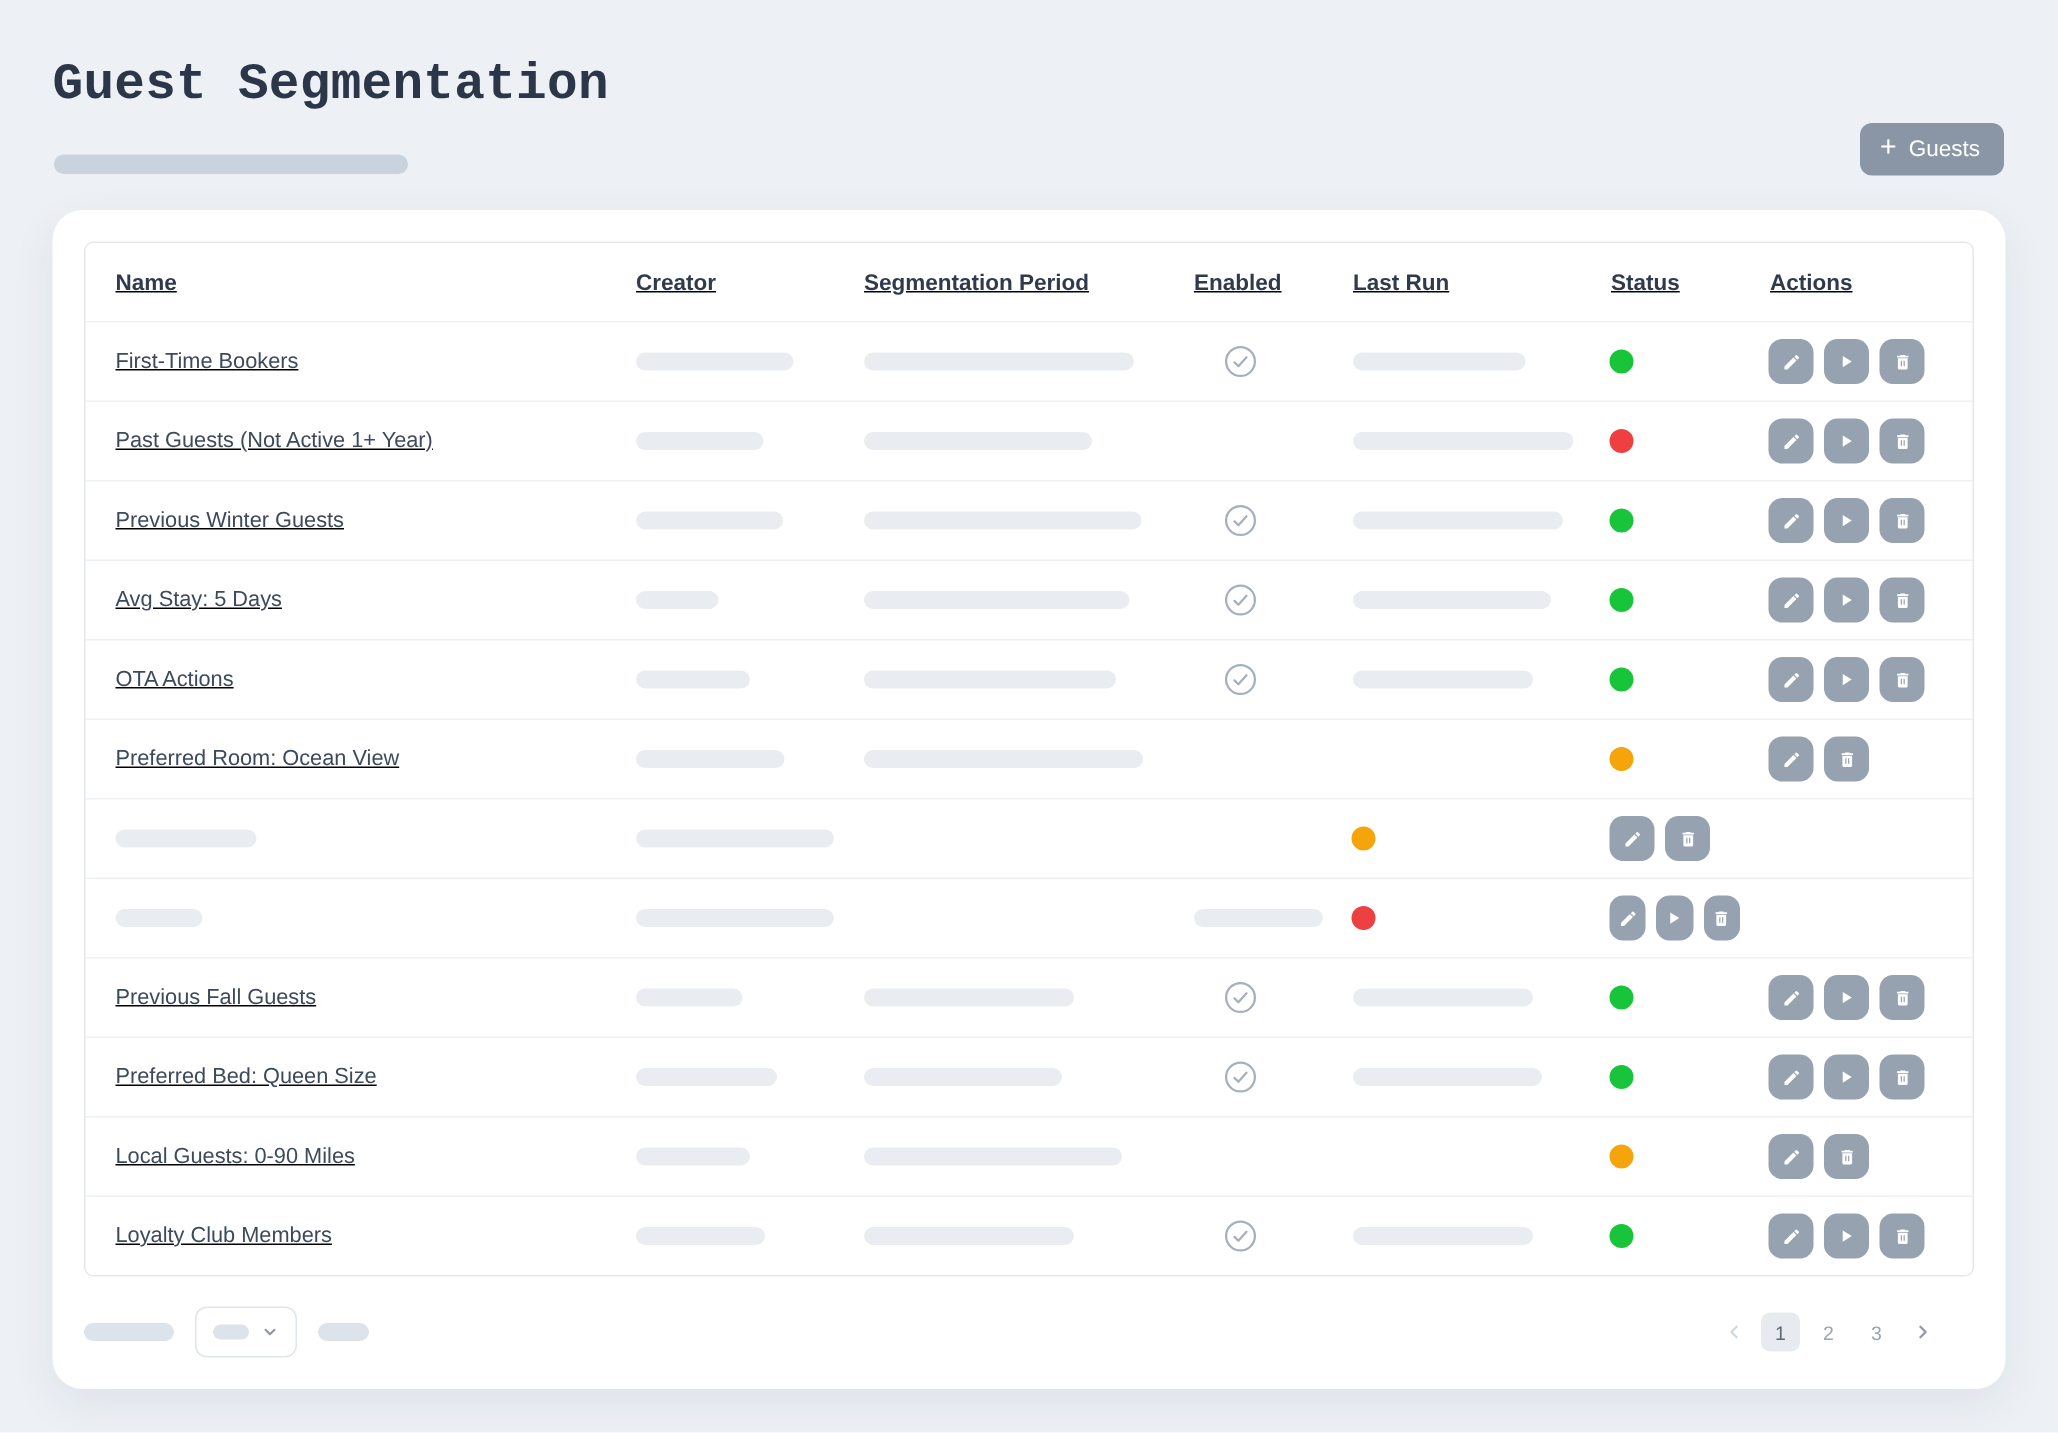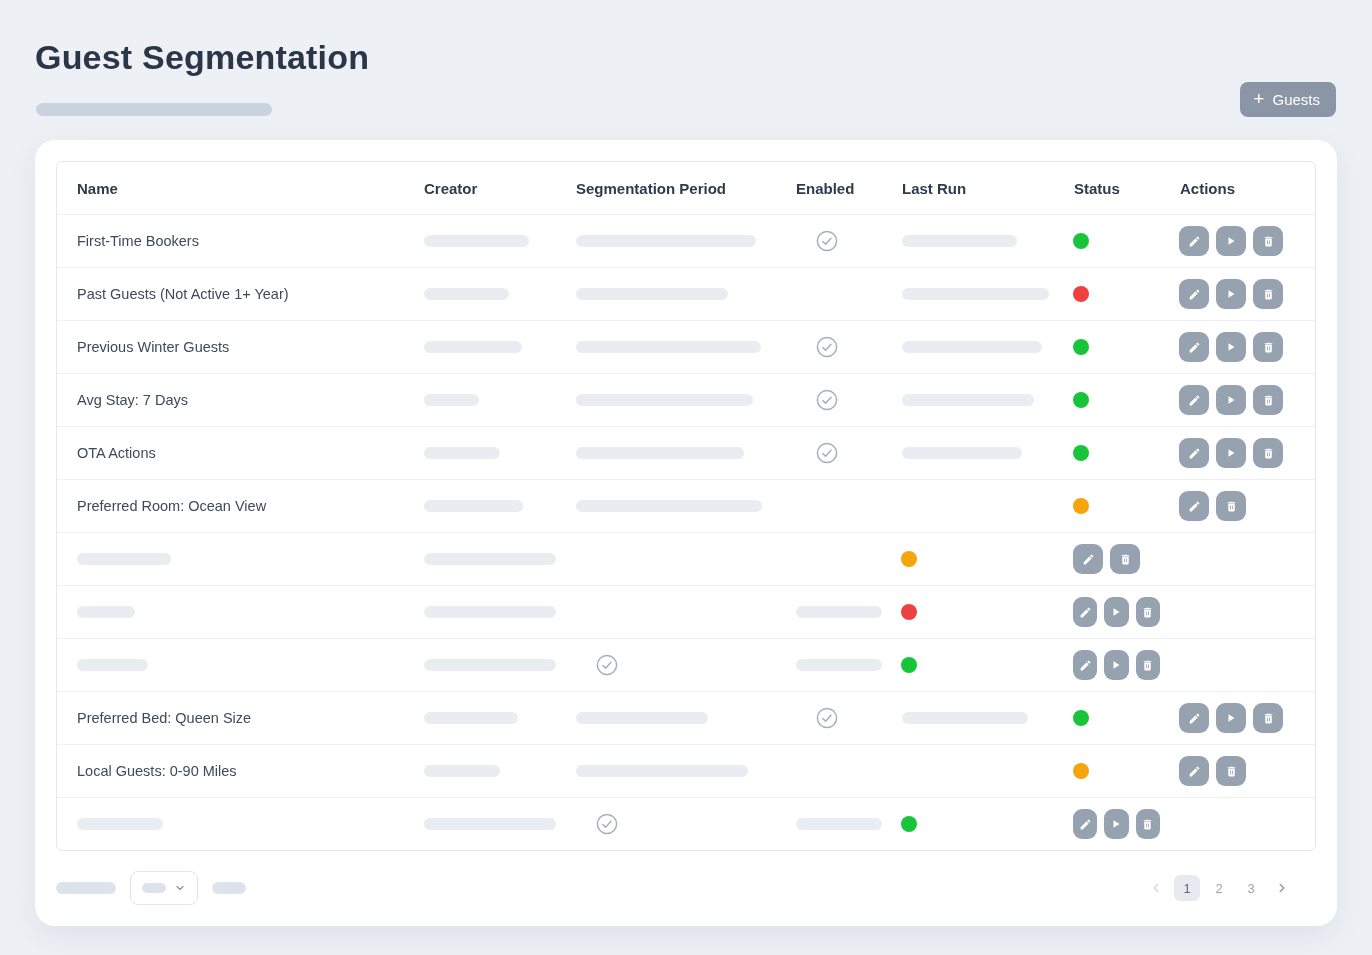--- a/index.html
+++ b/index.html
@@ -1,30 +1,30 @@
 <!DOCTYPE html>
 <html><head>
 <meta charset="utf-8">
 <style>
   * { margin:0; padding:0; box-sizing:border-box; }
   html,body { width:1372px; height:955px; }
   body { background:#edf1f6; font-family:"Liberation Sans", sans-serif; -webkit-font-smoothing:antialiased; }
   .page { position:relative; width:1372px; height:955px; overflow:hidden; }
 
-  .page-title { position:absolute; left:35px; top:38px; font-size:34px; font-weight:600; color:#2b3648; letter-spacing:.2px; }
+  .page-title { position:absolute; left:35px; top:38px; font-size:34px; font-weight:600; color:#2b3648; letter-spacing:.2px;font-family:Liberation Mono, monospace; }
   .title-skeleton { position:absolute; left:36px; top:103px; width:236px; height:13px; border-radius:7px; background:#c9d3de; }
 
   .create-btn { position:absolute; right:36px; top:82px; height:35px; padding:0 16px 0 13px; display:flex; align-items:center; gap:8px;
     background:#8a96a6; border:none; border-radius:8px; color:#fff; font-size:15px; font-family:inherit; cursor:pointer; }
   .create-plus { font-size:19px; font-weight:400; line-height:1; transform:translateY(-1px); }
 
   .card { position:absolute; left:35px; top:140px; width:1302px; height:786px; background:#fff; border-radius:20px;
     box-shadow:0 10px 30px rgba(30,41,59,.07); padding:21px; }
 
-  .table { border:1px solid #e4e8ee; border-radius:6px; overflow:hidden; }
+  .table { border:1px solid #e4e8ee; border-radius:6px; overflow:hidden;text-decoration:underline; }
   .tr { display:grid; grid-template-columns:347px 152px 220px 106px 172px 106px 1fr; align-items:center; height:53px; border-top:1px solid #edf0f4; }
   .tr.head { height:52px; border-top:none; }
   .th { font-size:15px; font-weight:700; color:#2f3b4d; padding-left:20px; }
   .td { padding-left:20px; display:flex; align-items:center; }
   .row-name { font-size:14.5px; color:#3d4a5c; }
   .skeleton { height:12px; border-radius:6px; background:#e9edf2; }
 
   .enabled-check { margin-left:20px; display:flex; align-items:center; }
   .status-dot { width:16px; height:16px; border-radius:50%; margin-left:19px; }
 
@@ -188,21 +188,21 @@
       <button class="action-btn">
         <svg width="13" height="13" viewBox="0 0 24 24" fill="#ffffff">
                   <path d="M6 19a2 2 0 0 0 2 2h8a2 2 0 0 0 2-2V7H6v12zm3.5-9h1.5v7H9.5v-7zm3.5 0h1.5v7H13v-7zM19 4h-3.5l-1-1h-5l-1 1H5v2h14V4z"></path>
                 </svg>
       </button>
     </div>
   </div>
 
   <div class="tr">
     <div class="td">
-              <span class="row-name">Avg Stay: 7 Days</span>
+              <span class="row-name">Avg Stay: 5 Days</span>
             </div>
     <div class="td">
               <span class="skeleton" style="width: 55px;"></span>
             </div>
     <div class="td">
               <span class="skeleton" style="width: 177px;"></span>
             </div>
     <div class="td" style="padding-left:20px;">
       <span class="enabled-check">
         <svg width="22" height="22" viewBox="0 0 22 22">
@@ -370,20 +370,23 @@
       <button class="action-btn">
         <svg width="13" height="13" viewBox="0 0 24 24" fill="#ffffff">
                   <path d="M6 19a2 2 0 0 0 2 2h8a2 2 0 0 0 2-2V7H6v12zm3.5-9h1.5v7H9.5v-7zm3.5 0h1.5v7H13v-7zM19 4h-3.5l-1-1h-5l-1 1H5v2h14V4z"></path>
                 </svg>
       </button>
     </div>
   </div>
 
   <div class="tr">
     <div class="td">
+              <span class="row-name">Previous Fall Guests</span>
+            </div>
+    <div class="td">
               <span class="skeleton" style="width: 71px;"></span>
             </div>
     <div class="td">
               <span class="skeleton" style="width: 140px;"></span>
             </div>
     <div class="td" style="padding-left:20px;">
       <span class="enabled-check">
         <svg width="22" height="22" viewBox="0 0 22 22">
                   <circle cx="11" cy="11" r="9.6" fill="none" stroke="#a6b0bc" stroke-width="1.5"></circle>
                   <path d="M7 11.6l2.6 2.6 5.4-6" fill="none" stroke="#a6b0bc" stroke-width="1.5" stroke-linecap="round" stroke-linejoin="round"></path>
@@ -484,20 +487,23 @@
 
       <button class="action-btn">
         <svg width="13" height="13" viewBox="0 0 24 24" fill="#ffffff">
                   <path d="M6 19a2 2 0 0 0 2 2h8a2 2 0 0 0 2-2V7H6v12zm3.5-9h1.5v7H9.5v-7zm3.5 0h1.5v7H13v-7zM19 4h-3.5l-1-1h-5l-1 1H5v2h14V4z"></path>
                 </svg>
       </button>
     </div>
   </div>
 
   <div class="tr">
+    <div class="td">
+              <span class="row-name">Loyalty Club Members</span>
+            </div>
     <div class="td">
               <span class="skeleton" style="width: 86px;"></span>
             </div>
     <div class="td">
               <span class="skeleton" style="width: 140px;"></span>
             </div>
     <div class="td" style="padding-left:20px;">
       <span class="enabled-check">
         <svg width="22" height="22" viewBox="0 0 22 22">
                   <circle cx="11" cy="11" r="9.6" fill="none" stroke="#a6b0bc" stroke-width="1.5"></circle>

